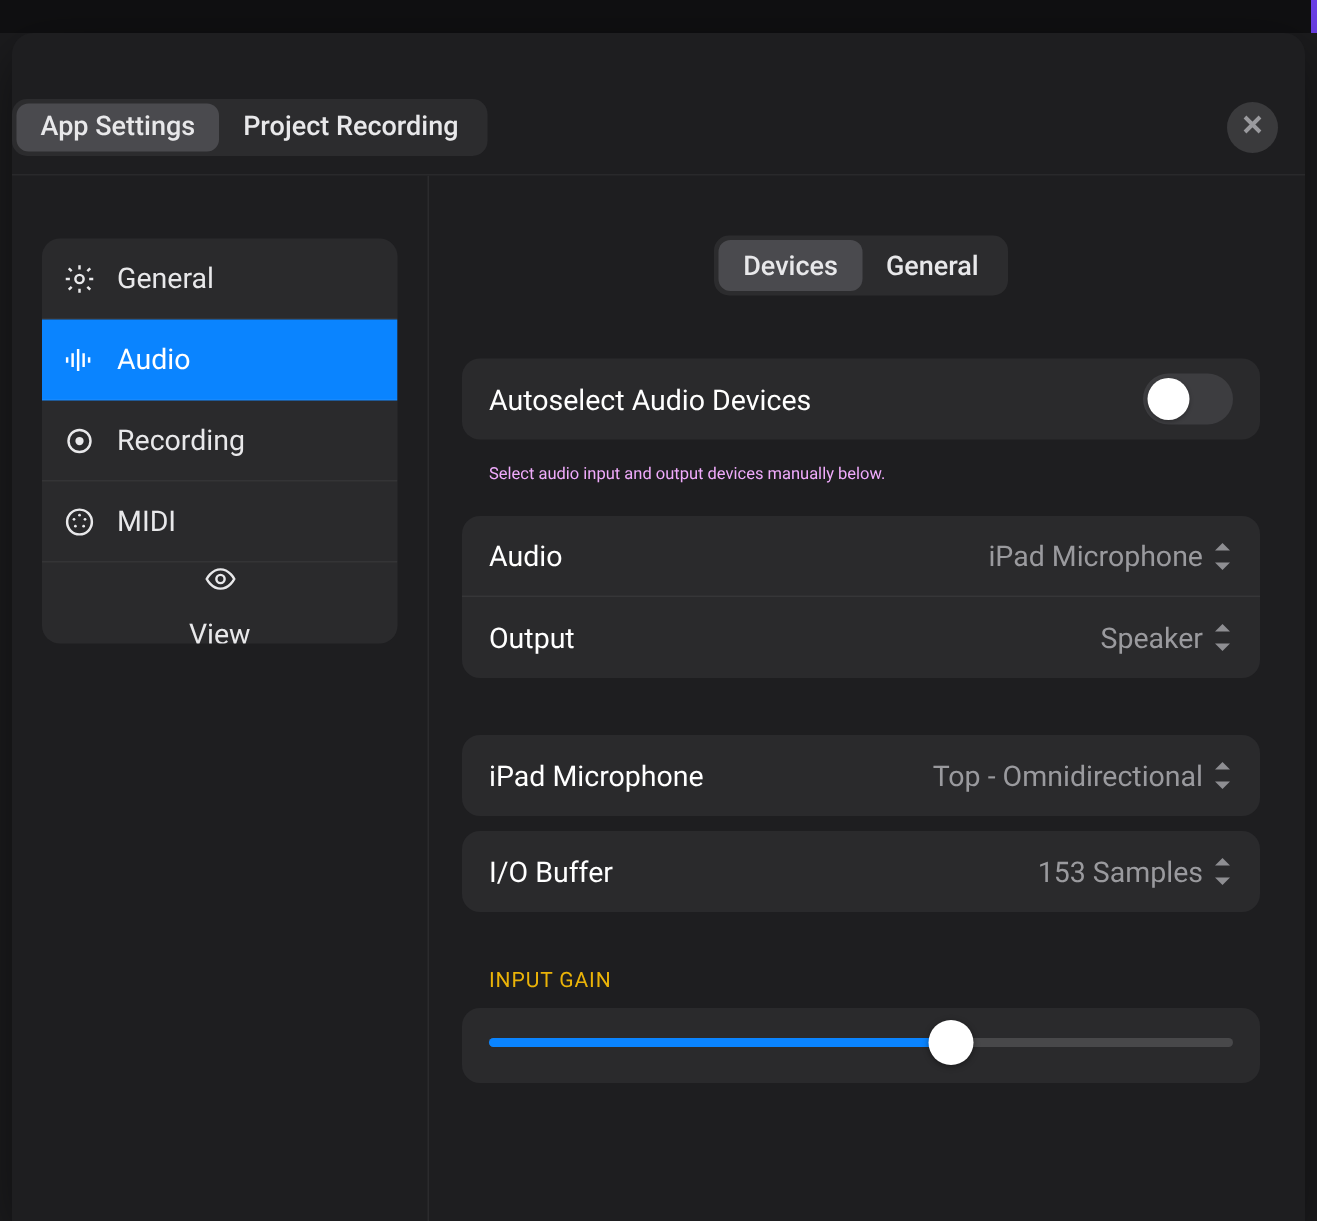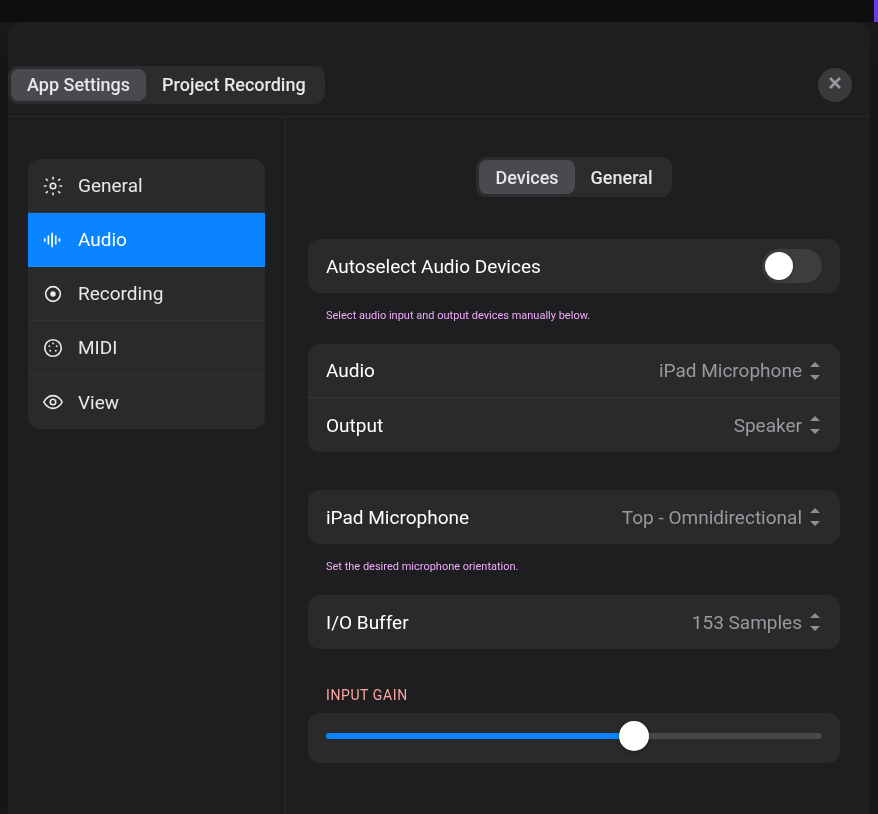--- a/index.html
+++ b/index.html
@@ -80,21 +80,21 @@
     overflow: hidden;
   }
   .side-item {
     display: flex; align-items: center;
     height: 54px; padding: 0 14px;
     font-size: 19px; color: #e8e8ea;
     cursor: pointer;
     gap: 14px;
     border-bottom: 1px solid rgba(255,255,255,0.05);
   }
-  .side-item:last-child { border-bottom: none; }
+  .side-item:last-child { border-bottom: none; flex-direction: column; }
   .side-item.active { background: #0a84ff; color: #ffffff; }
   .side-item .ico { width: 22px; height: 22px; display: flex; align-items: center; justify-content: center; }
   .side-item svg { stroke: #e8e8ea; fill: none; stroke-width: 1.8; }
   .side-item.active svg { stroke: #fff; }
 
   
   .main {
     flex: 1; padding: 40px 30px 20px 22px; overflow-y: auto;
   }
   .sub-seg-wrap {
@@ -129,21 +129,21 @@
   .updown::before { top: 0; border-bottom: 5px solid #8e8e92; }
   .updown::after { bottom: 0; border-top: 5px solid #8e8e92; }
 
   .help-text {
     font-size: 11px; color: #f0abfc;
     padding: 6px 18px 22px 18px;
   }
   .section-gap { height: 28px; }
 
   .section-caption {
-    font-size: 14px; color: #fca5a5; letter-spacing: 0.6px;
+    font-size: 14px; color: #eab308; letter-spacing: 0.6px;
     padding: 0 18px 10px 18px;
   }
 
   
   .toggle {
     width: 60px; height: 34px; border-radius: 17px;
     background: #3d3d40; position: relative; cursor: pointer;
   }
   .toggle .knob {
     position: absolute; top: 3px; left: 3px;
@@ -297,21 +297,20 @@
       <div class="card">
         <div class="row">
           <span class="row-label">iPad Microphone</span>
           <span class="row-spacer"></span>
           <span class="row-value">
             <span>Top - Omnidirectional</span>
             <span class="updown"></span>
           </span>
         </div>
       </div>
-      <div class="help-text">Set the desired microphone orientation.</div>
 
       <div class="card">
         <div class="row">
           <span class="row-label">I/O Buffer</span>
           <span class="row-spacer"></span>
           <span class="row-value">
             <span>153 Samples</span>
             <span class="updown"></span>
           </span>
         </div>

